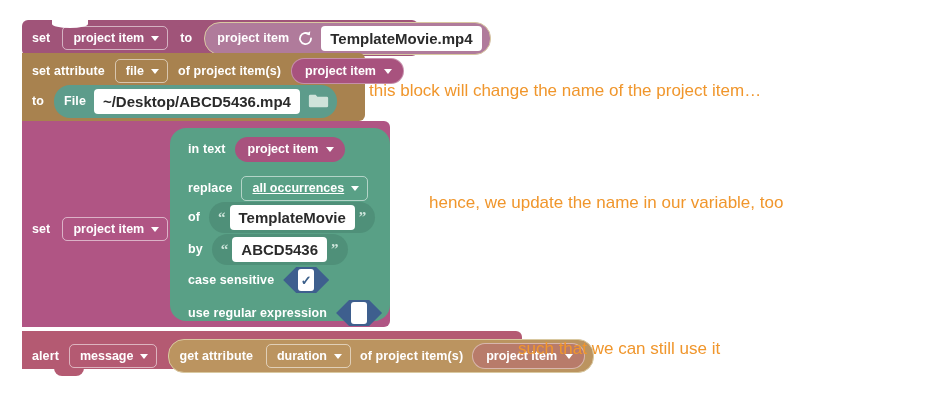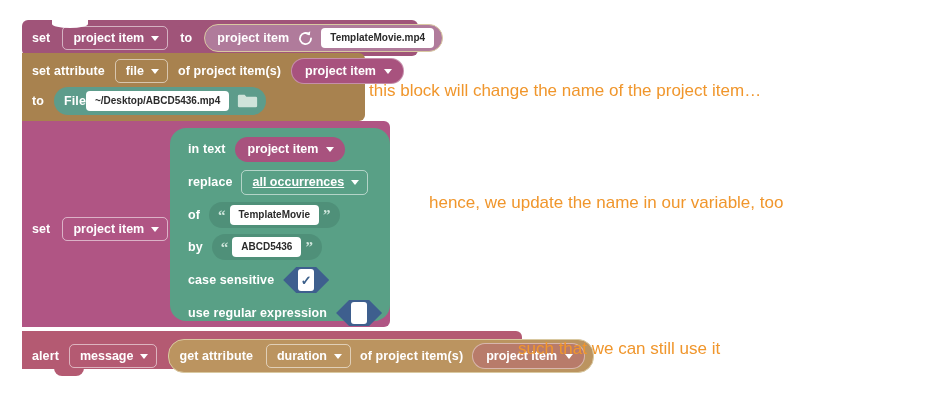--- a/index.html
+++ b/index.html
@@ -52,21 +52,21 @@
   .dd-var.on-green{background:#a8527e;}
   .dd-var.on-rose{background:#b87b6a;border:1px solid rgba(255,255,255,.45);}
 
   .caret{
     width:0;height:0;border-left:4.5px solid transparent;border-right:4.5px solid transparent;
     border-top:5.5px solid #ffffff;display:inline-block;flex:none;
   }
 
   
   .inp{
-    background:#ffffff;color:#2b2b2b;font-size:10px;font-weight:bold;
+    background:#ffffff;color:#2b2b2b;font-size:15px;font-weight:bold;
     border-radius:4px;padding:5px 9px;white-space:nowrap;line-height:1;
     display:inline-block;
   }
 
   
   .oval{
     display:inline-flex;align-items:center;border-radius:16px;
     padding:4px 9px;line-height:1;
   }
   .oval-purple{background:#b07b9b;border:1px solid #d9c9a1;}
@@ -161,21 +161,21 @@
       <span class="lbl" style="margin-left:10px;">of project item(s)</span>
       <span class="dd-var on-brown" style="margin-left:10px;">
         <span>project item</span>
         <i class="caret"></i>
       </span>
     </div>
     <div class="row r2">
       <span class="lbl">to</span>
       <span class="oval oval-teal" style="margin-left:10px;padding:4px 8px 4px 10px;">
         <span class="lbl">File</span>
-        <span class="inp" style="">~/Desktop/ABCD5436.mp4</span>
+        <span class="inp" style="margin-left:8px;">~/Desktop/ABCD5436.mp4</span>
         <span class="icon-folder" style="margin-left:8px;">
           <svg viewBox="0 0 24 18" width="21" height="16">
             <path d="M1 3.5a1.6 1.6 0 0 1 1.6-1.6h6.1l2.0 2.1h10.7a1.6 1.6 0 0 1 1.6 1.6v9.0a1.6 1.6 0 0 1-1.6 1.6H2.6A1.6 1.6 0 0 1 1 14.6Z" fill="#cfe3da"></path>
           </svg>
         </span>
       </span>
     </div>
   </div>
 
   <div class="blk blk-magenta" id="block-c">
@@ -192,21 +192,21 @@
   <div class="blk blk-green" id="block-green">
 
     <div class="grow" style="top:9px;">
       <span class="lbl">in text</span>
       <span class="dd-var on-green" style="margin-left:9px;">
         <span>project item</span>
         <i class="caret"></i>
       </span>
     </div>
 
-    <div class="grow" style="top:42px;">
+    <div class="grow" style="top:48px;">
       <span class="lbl">replace</span>
       <span class="dd-outline" style="margin-left:9px;text-decoration:underline;">
         <span>all occurrences</span>
         <i class="caret"></i>
       </span>
     </div>
 
     <div class="grow" style="top:74px;">
       <span class="lbl">of</span>
       <span class="oval oval-green" style="margin-left:9px;padding:3px 5px;">

